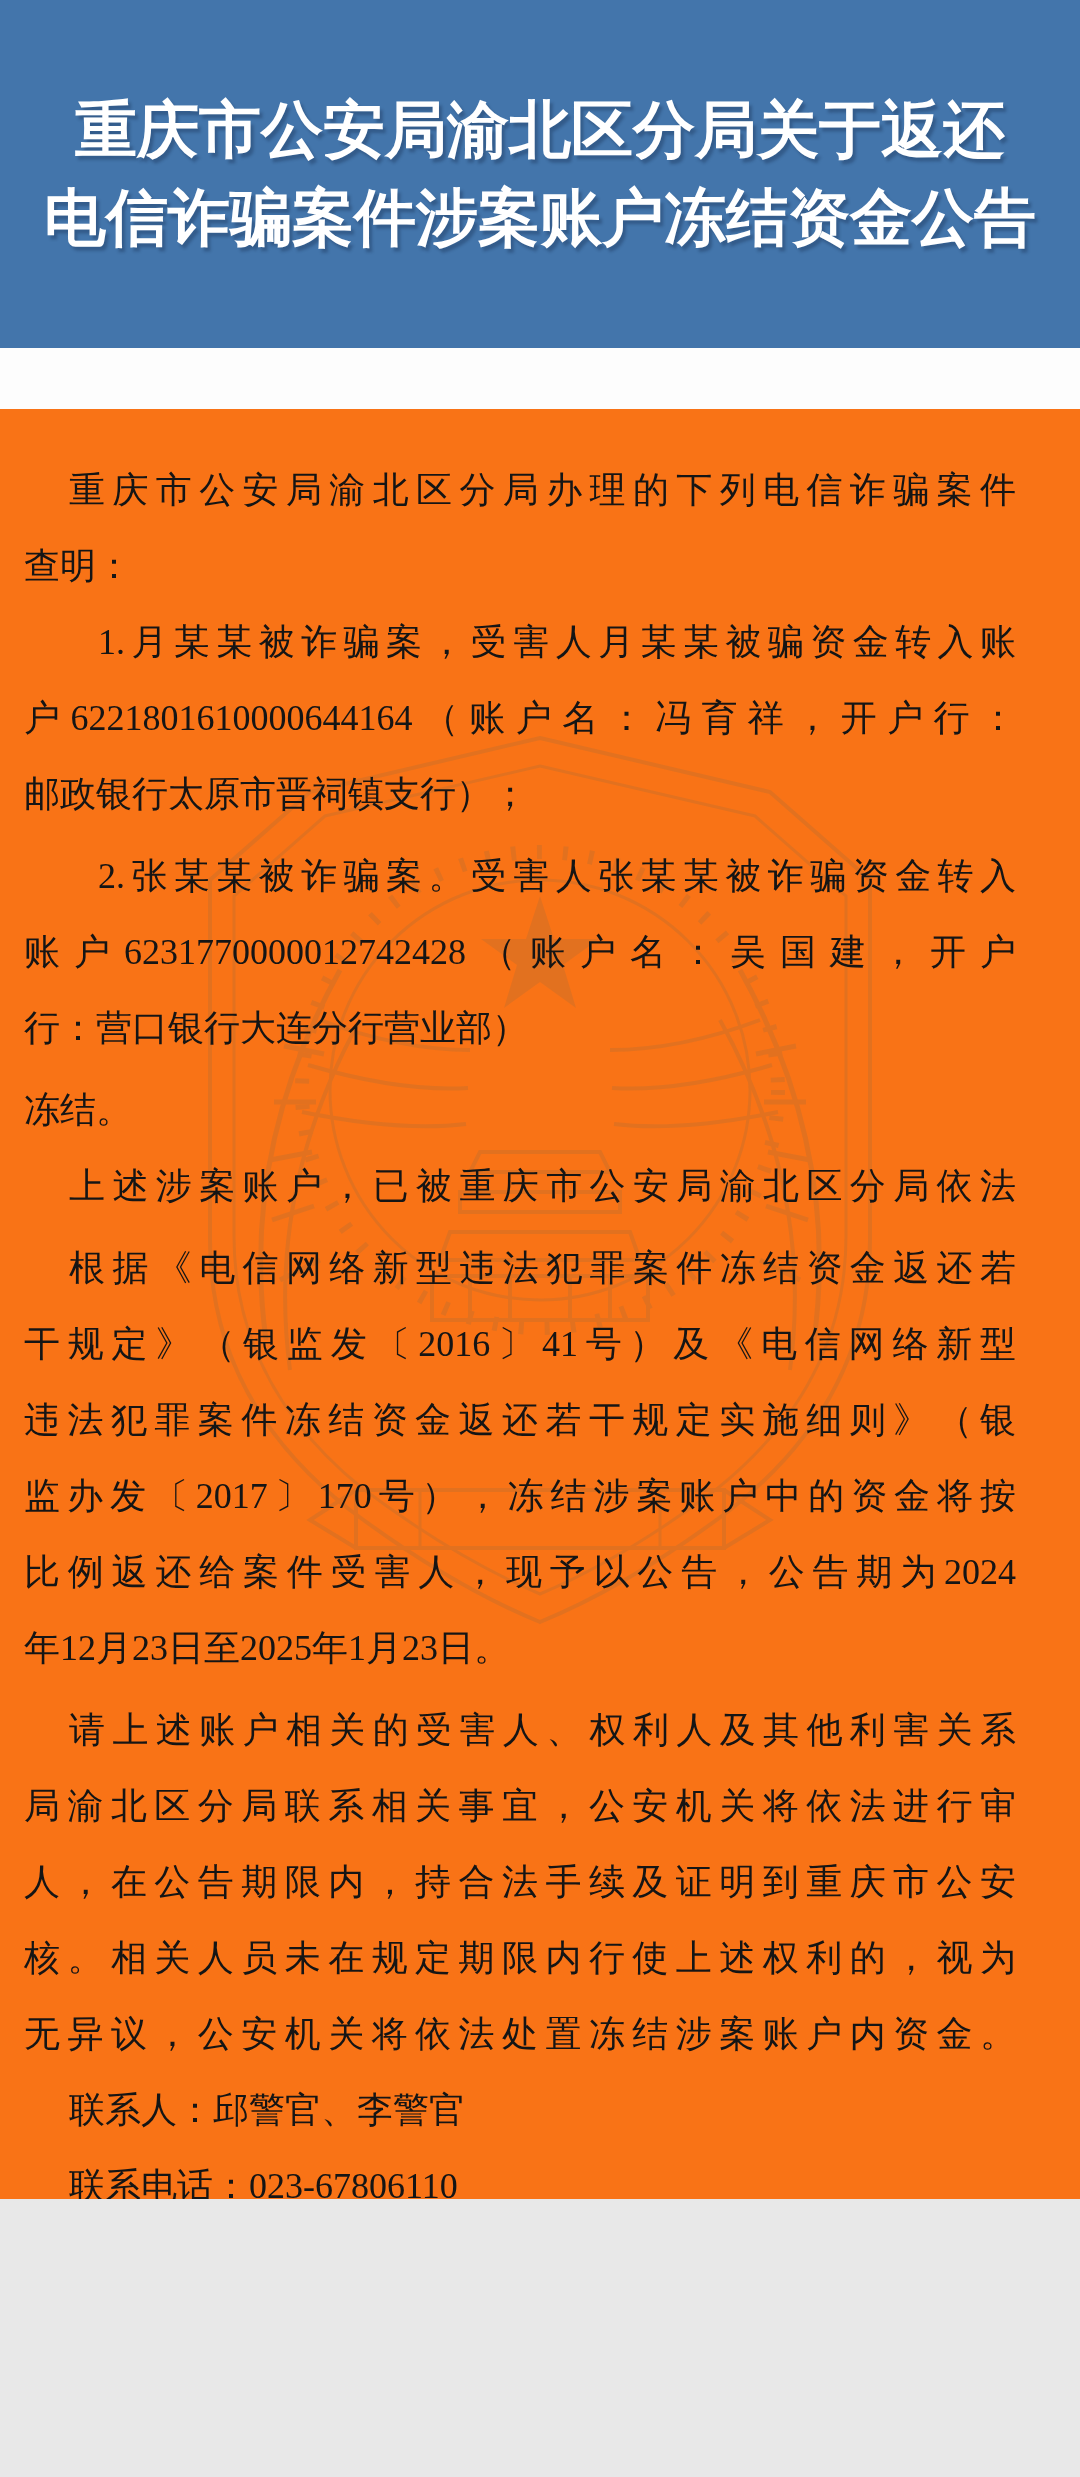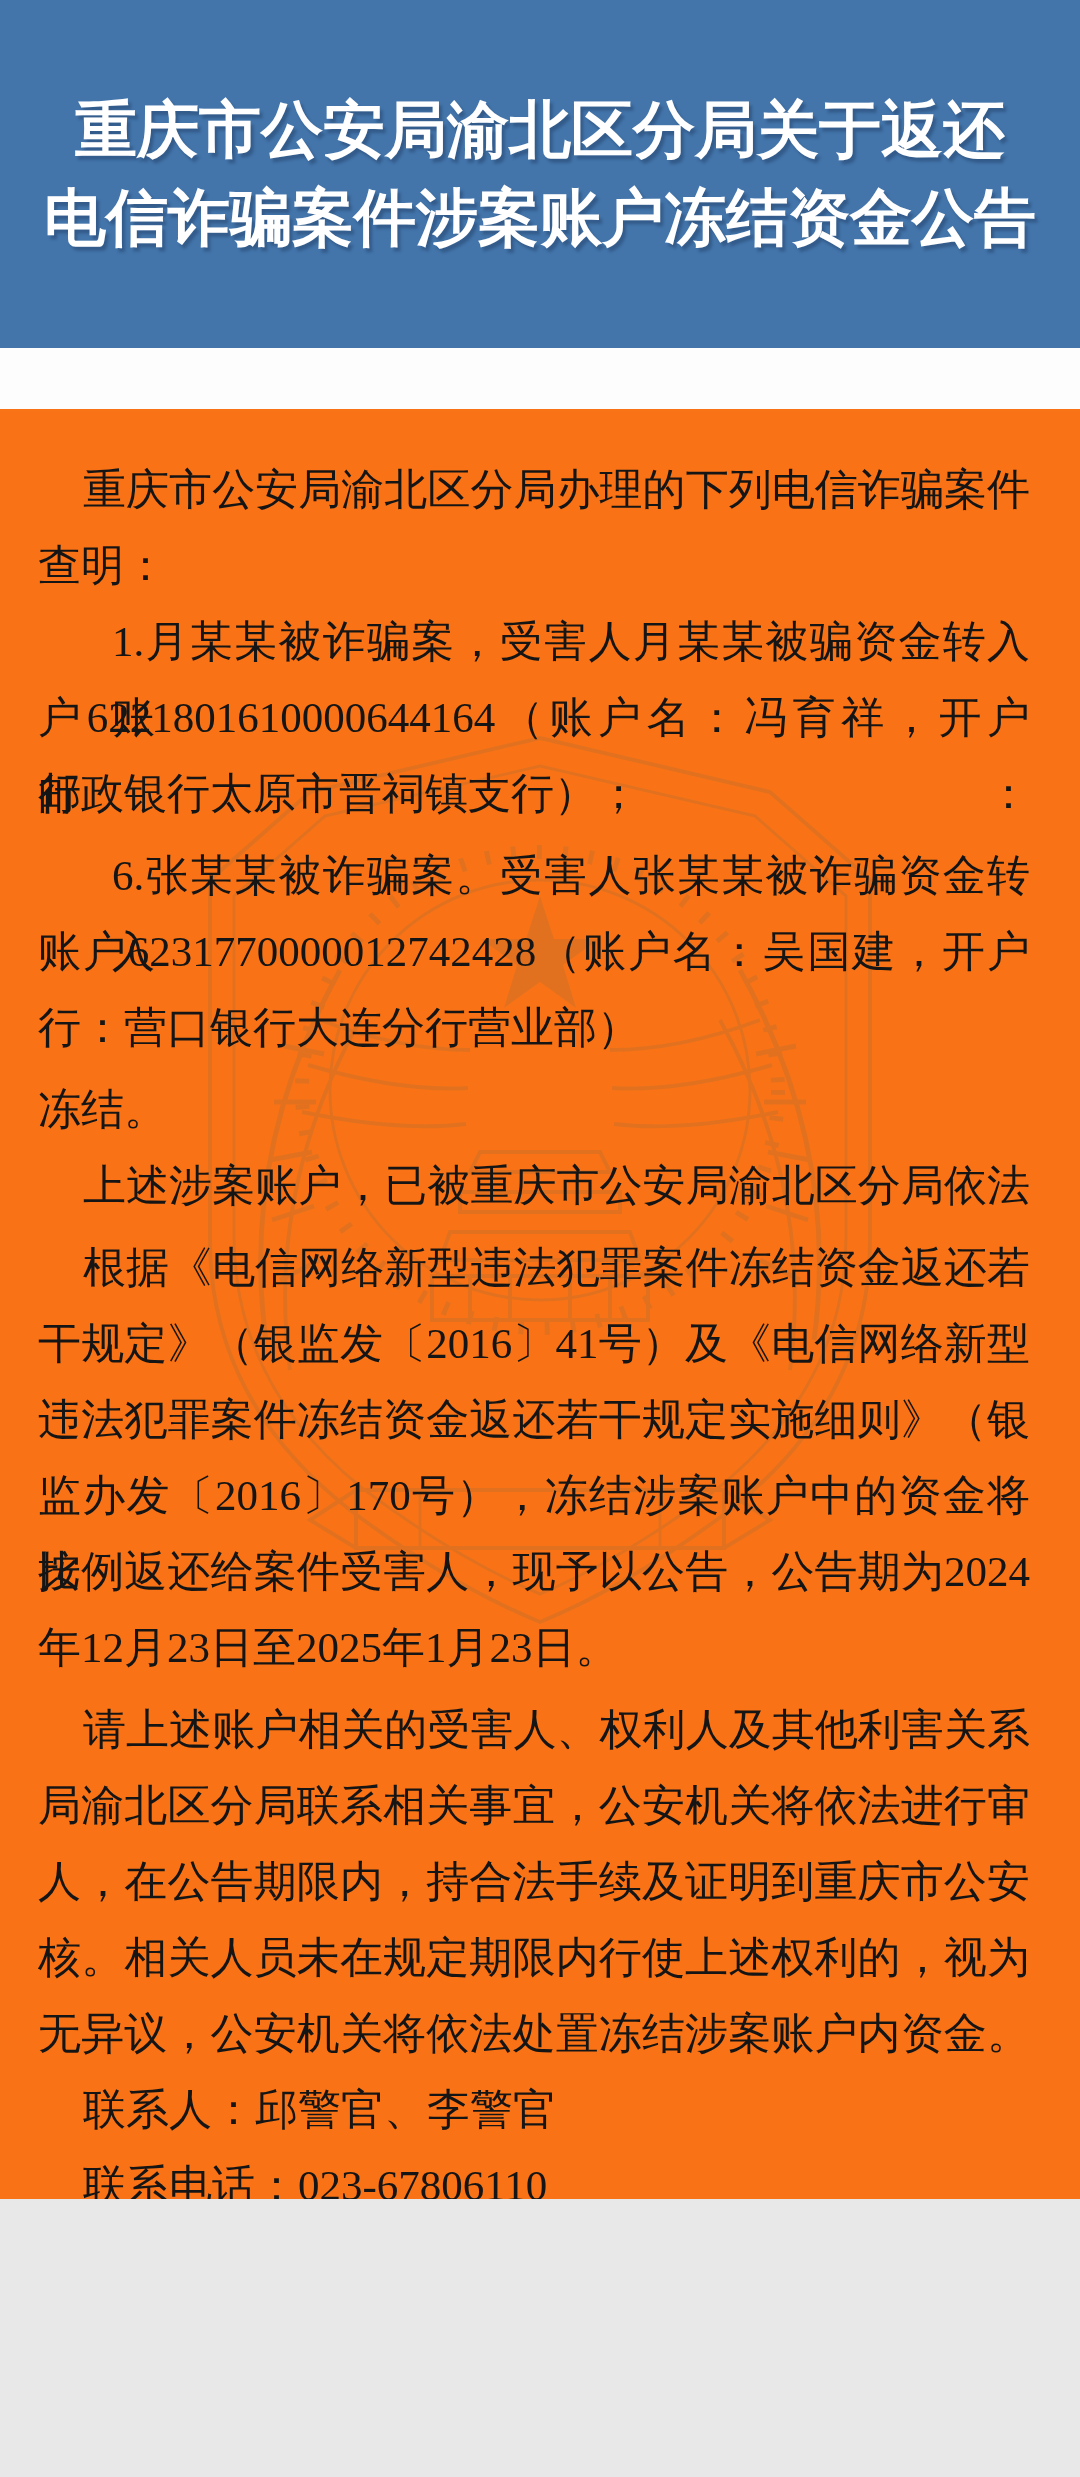--- a/index.html
+++ b/index.html
@@ -42,25 +42,25 @@
     pointer-events:none;
   }
 
   
   .body-text{
     position:absolute;top:409px;left:0;width:1080px;
     padding-top:43px;
     color:#151515;
   }
   .line{
-    margin-left:38px;
+    margin-left:24px;
     width:992px;
     height:76px;
     line-height:76px;
-    font-size:43px;
+    font-size:36px;
     white-space:nowrap;
   }
   .line.full{
     white-space:normal;
     text-align:justify;
     text-align-last:justify;
   }
   .line.indent{padding-left:45px;}
   .line.indent.full{width:947px;}
   .line.indent-num{padding-left:74px;}
@@ -131,35 +131,35 @@
       <div class="line">查明：</div>
     </div>
 
     <div class="para">
       <div class="line indent-num full">1.月某某被诈骗案，受害人月某某被骗资金转入账</div>
       <div class="line full">户6221801610000644164（账户名：冯育祥，开户行：</div>
       <div class="line">邮政银行太原市晋祠镇支行）；</div>
     </div>
 
     <div class="para gap">
-      <div class="line indent-num full">6.张某某被诈骗案。受害人张某某被诈骗资金转入</div>
+      <div class="line indent-num full">2.张某某被诈骗案。受害人张某某被诈骗资金转入</div>
       <div class="line full">账户6231770000012742428（账户名：吴国建，开户</div>
       <div class="line">行：营口银行大连分行营业部）</div>
     </div>
 
     <div class="para gap">
       <div class="line">冻结。</div>
       <div class="line indent full">上述涉案账户，已被重庆市公安局渝北区分局依法</div>
     </div>
 
     <div class="para gap">
       <div class="line indent full">根据《电信网络新型违法犯罪案件冻结资金返还若</div>
       <div class="line full">干规定》（银监发〔2016〕41号）及《电信网络新型</div>
       <div class="line full">违法犯罪案件冻结资金返还若干规定实施细则》（银</div>
-      <div class="line full">监办发〔2016〕170号），冻结涉案账户中的资金将按</div>
+      <div class="line full">监办发〔2017〕170号），冻结涉案账户中的资金将按</div>
       <div class="line full">比例返还给案件受害人，现予以公告，公告期为2024</div>
       <div class="line">年12月23日至2025年1月23日。</div>
     </div>
 
     <div class="para gap">
       <div class="line indent full">请上述账户相关的受害人、权利人及其他利害关系</div>
       <div class="line full">局渝北区分局联系相关事宜，公安机关将依法进行审</div>
       <div class="line full">人，在公告期限内，持合法手续及证明到重庆市公安</div>
       <div class="line full">核。相关人员未在规定期限内行使上述权利的，视为</div>
       <div class="line full">无异议，公安机关将依法处置冻结涉案账户内资金。</div>

